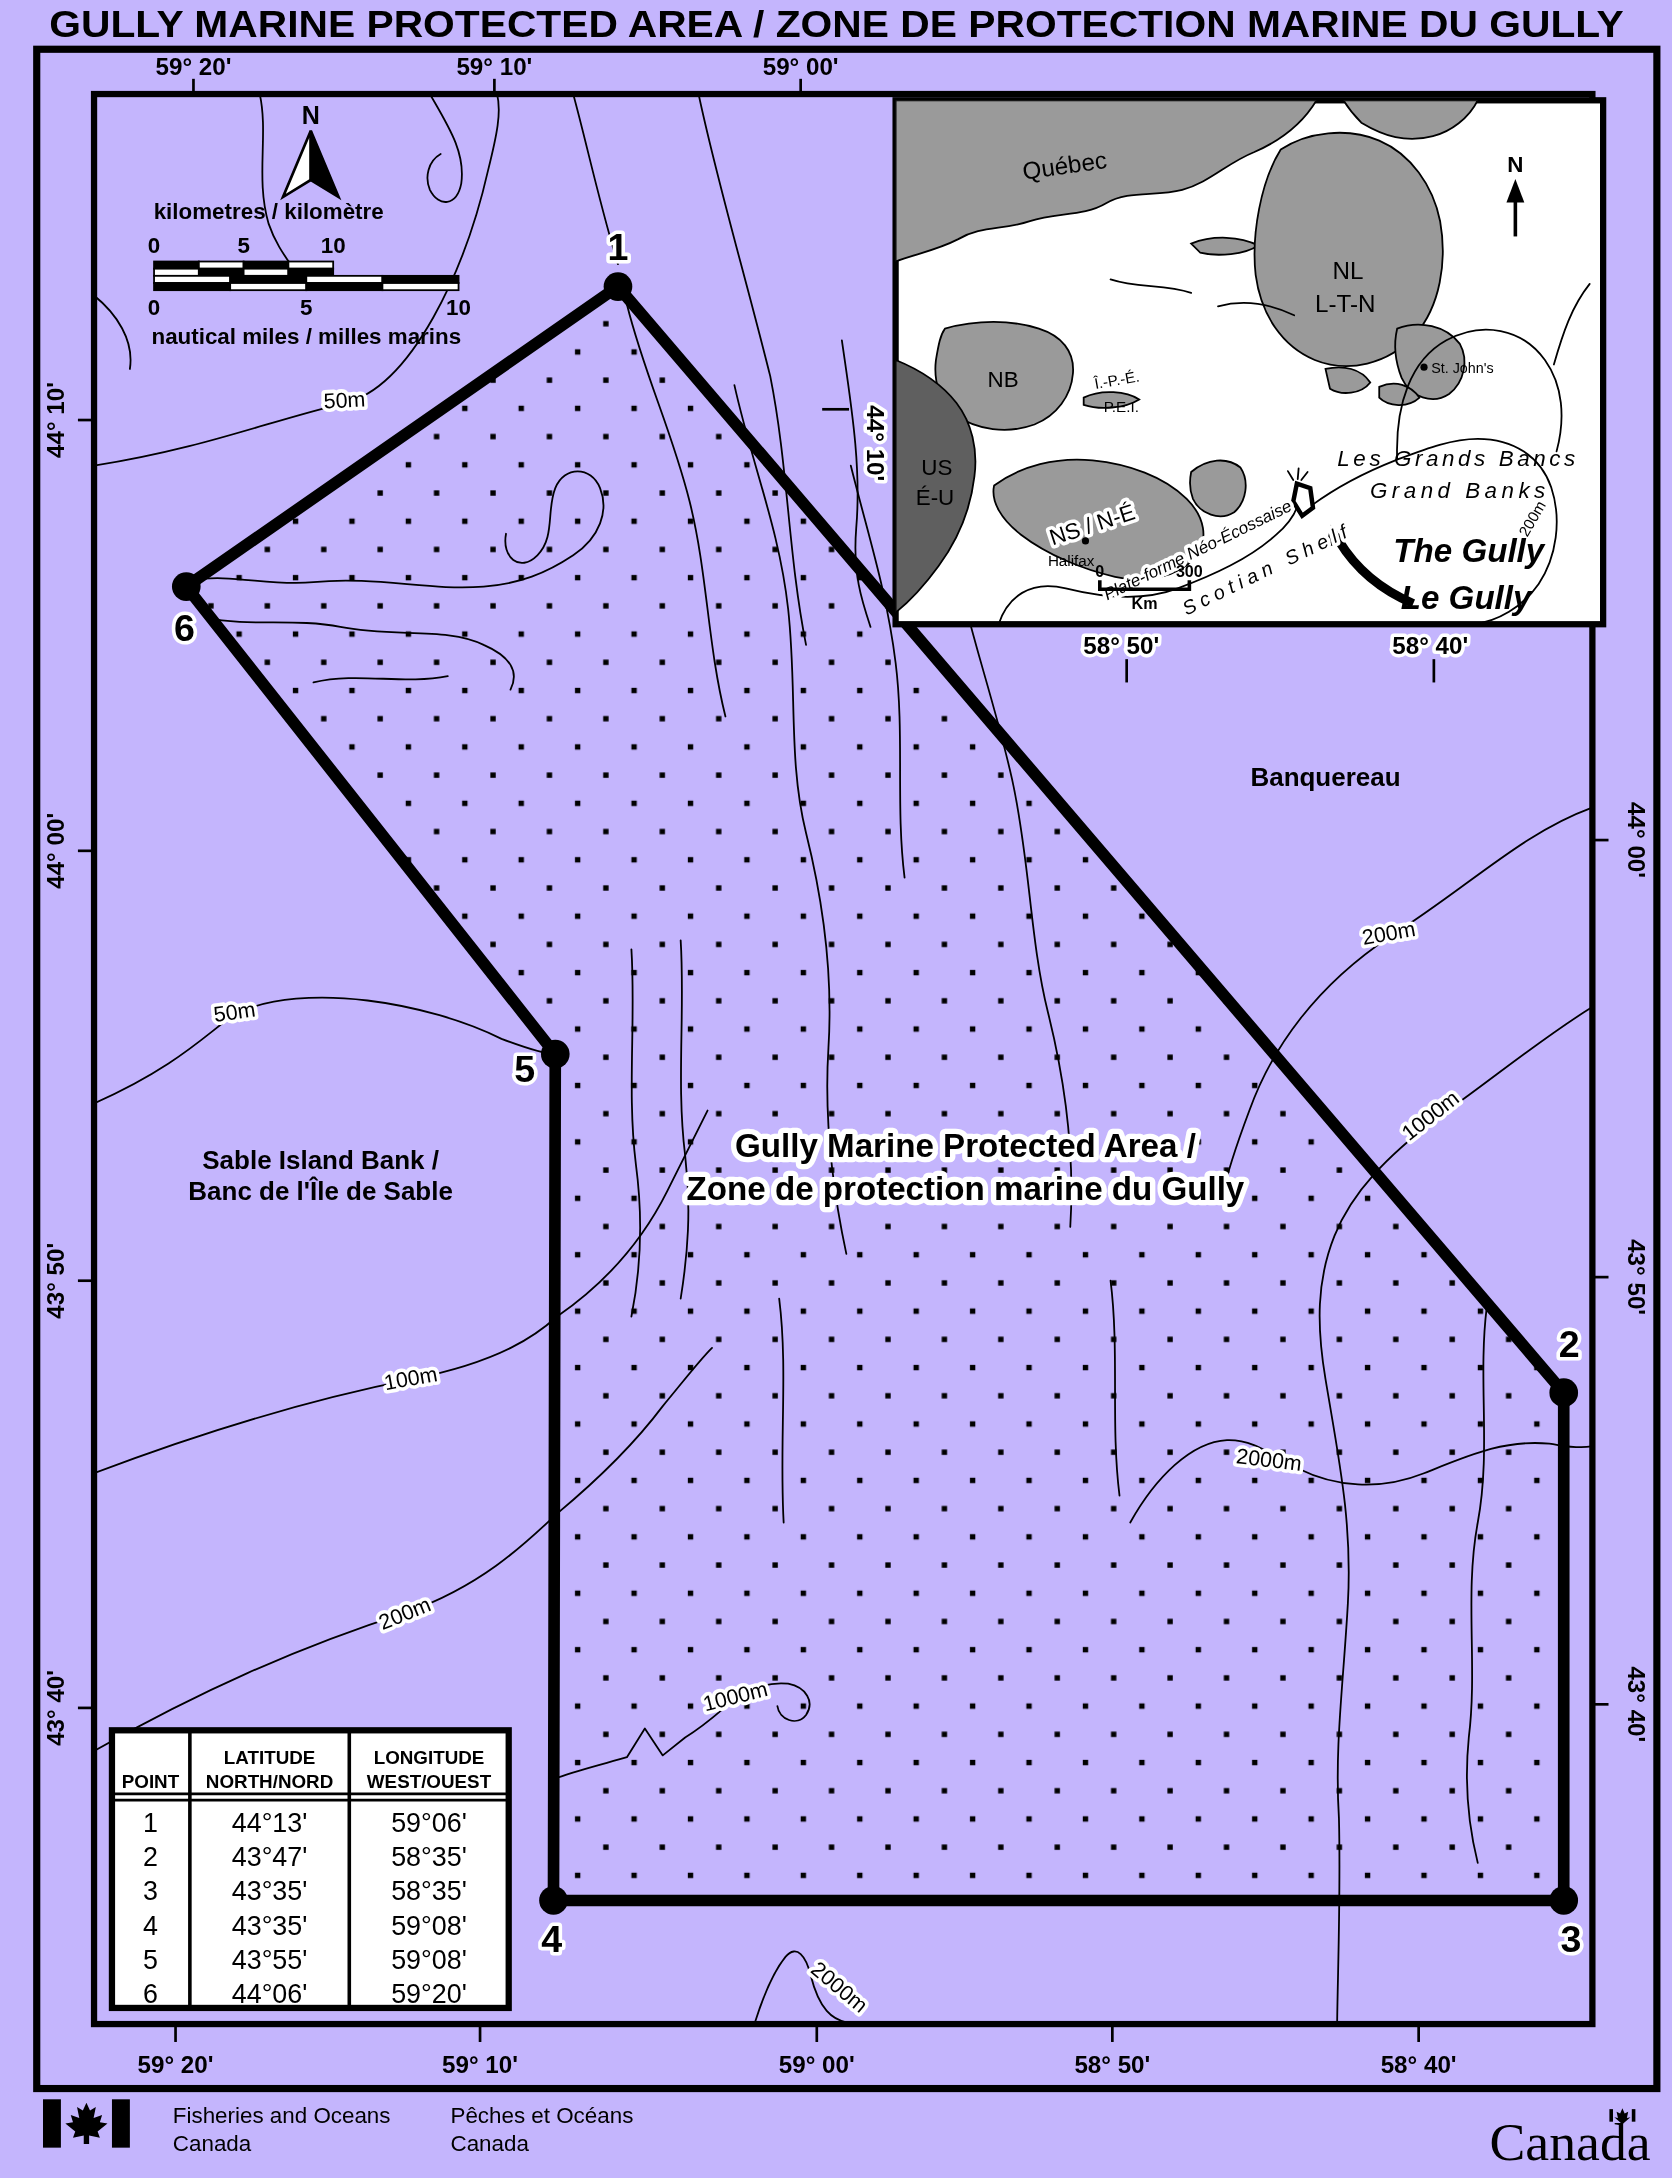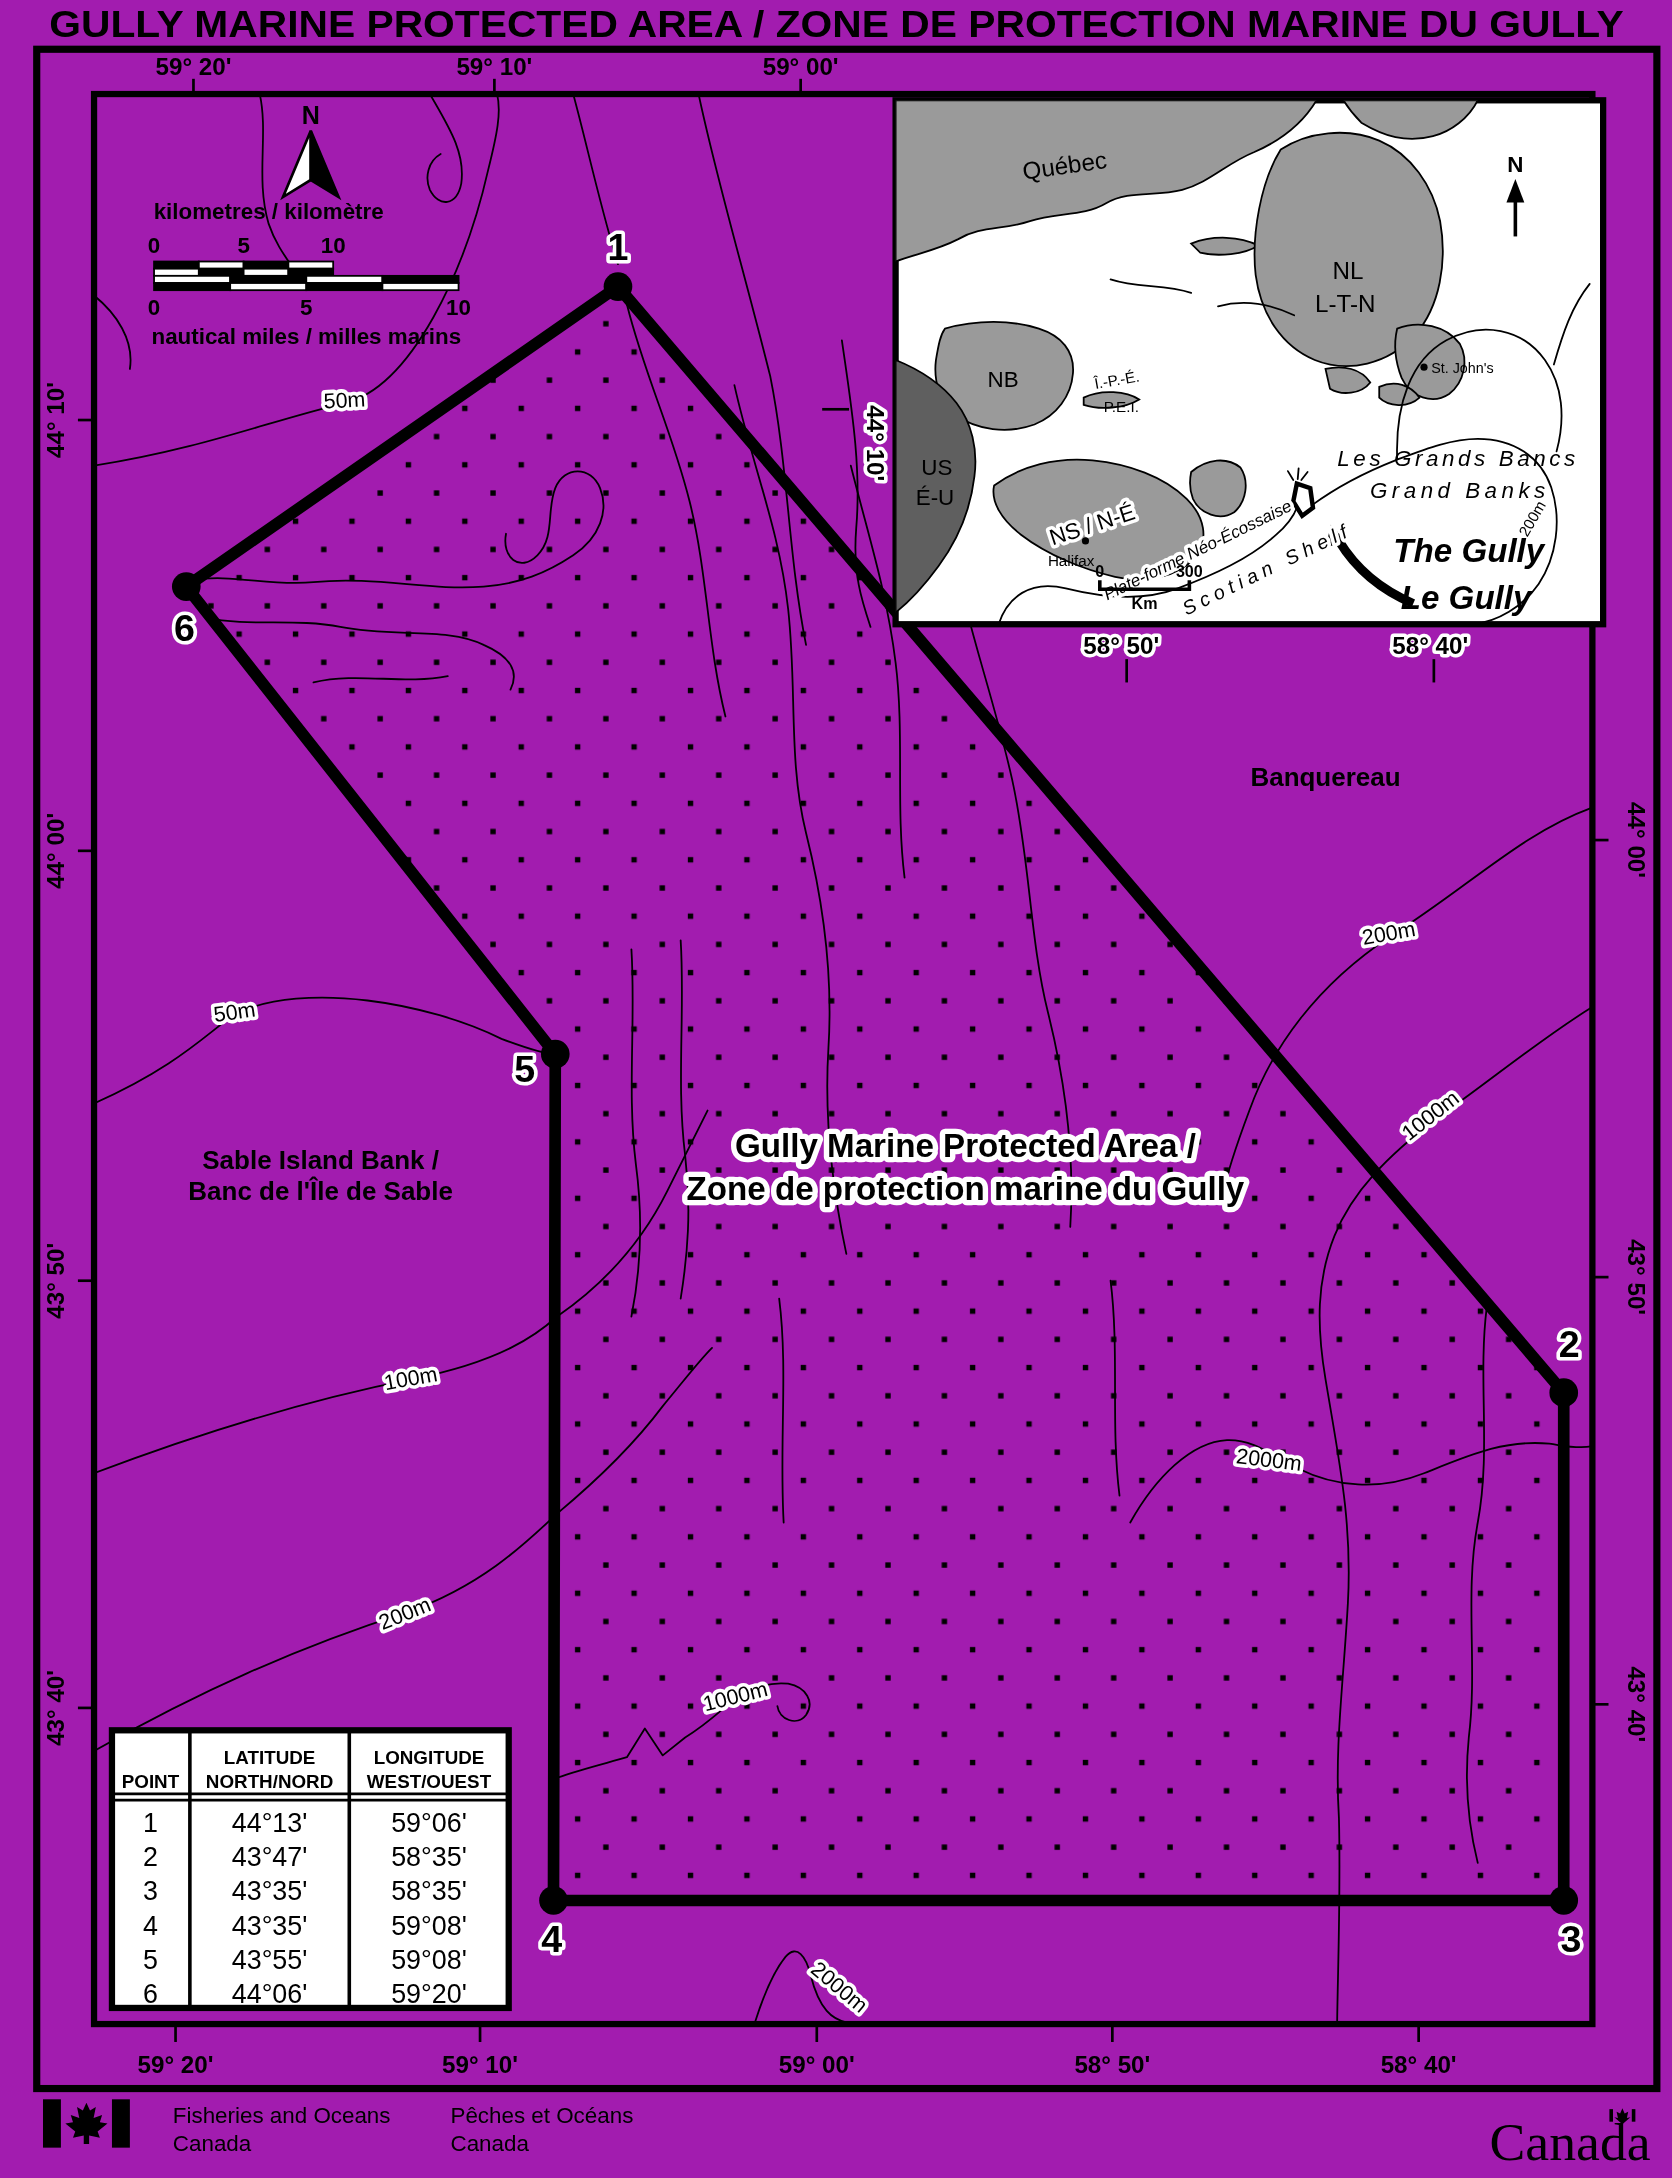--- a/index.html
+++ b/index.html
@@ -1,16 +1,16 @@
 <!DOCTYPE html>
 <html style="font-size:14.3px"><head>
 <meta charset="utf-8">
 <style>
   html,body{margin:0;padding:0;background:#fff;}
-  #sheet{position:relative;width:1673px;height:2179px;background:#a21caf;overflow:hidden;}
+  #sheet{position:relative;width:1673px;height:2179px;background:#c4b5fd;overflow:hidden;}
   svg{display:block;}
   text{font-family:"Liberation Sans", sans-serif;fill:#000;}
   .halo{paint-order:stroke;stroke:#fff;stroke-width:8px;stroke-linejoin:round;}
   .halo10{paint-order:stroke;stroke:#fff;stroke-width:12px;stroke-linejoin:round;}
   .contour{fill:none;stroke:#000;stroke-width:2;stroke-linejoin:round;stroke-linecap:round;}
   .frame{fill:none;stroke:#000;}
   .axis{font-size:27px;font-weight:bold;}
   .ctext{font-size:24px;}
   .ptnum{font-size:42px;font-weight:bold;}
   .serif{font-family:"Liberation Serif", serif;}

